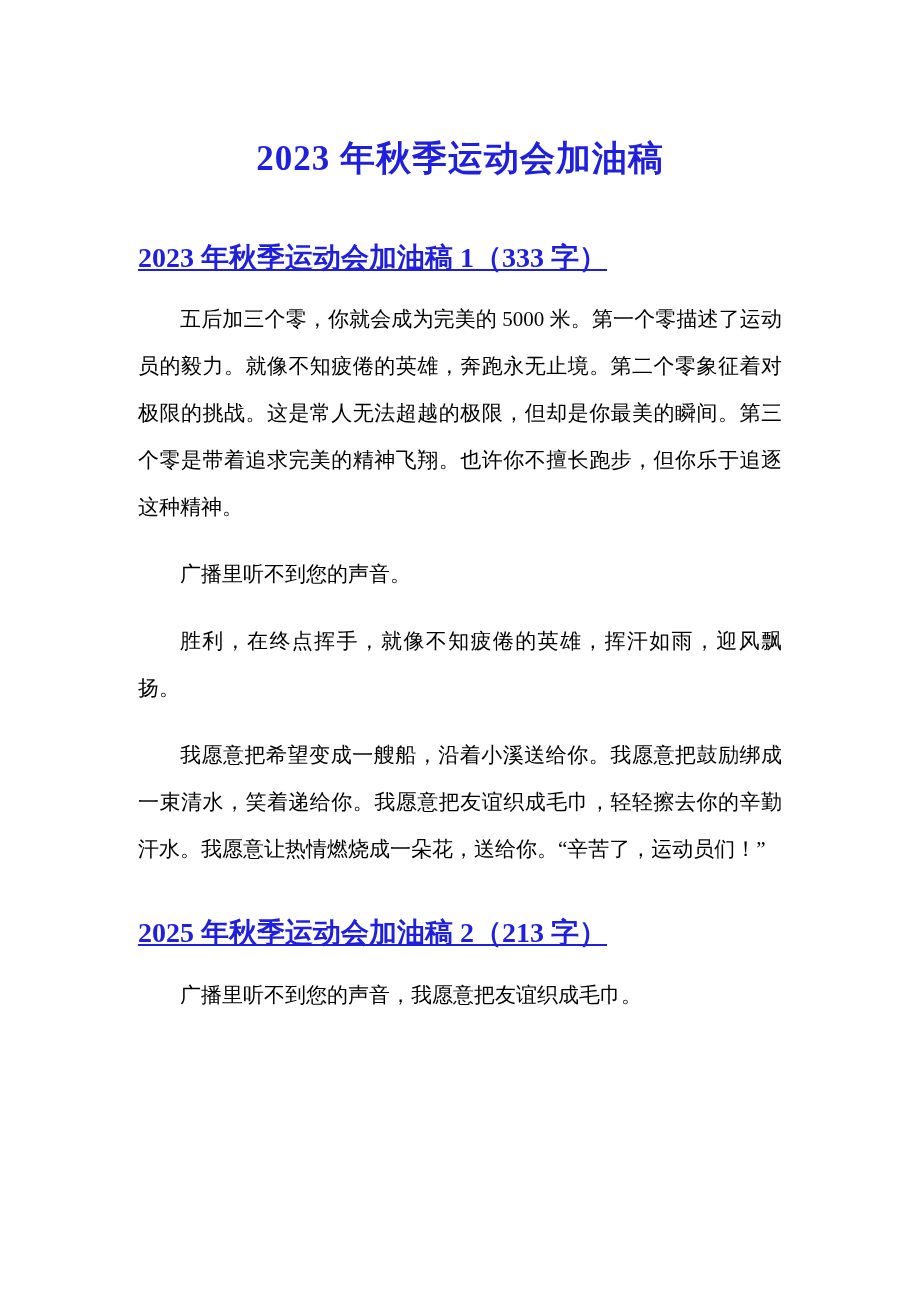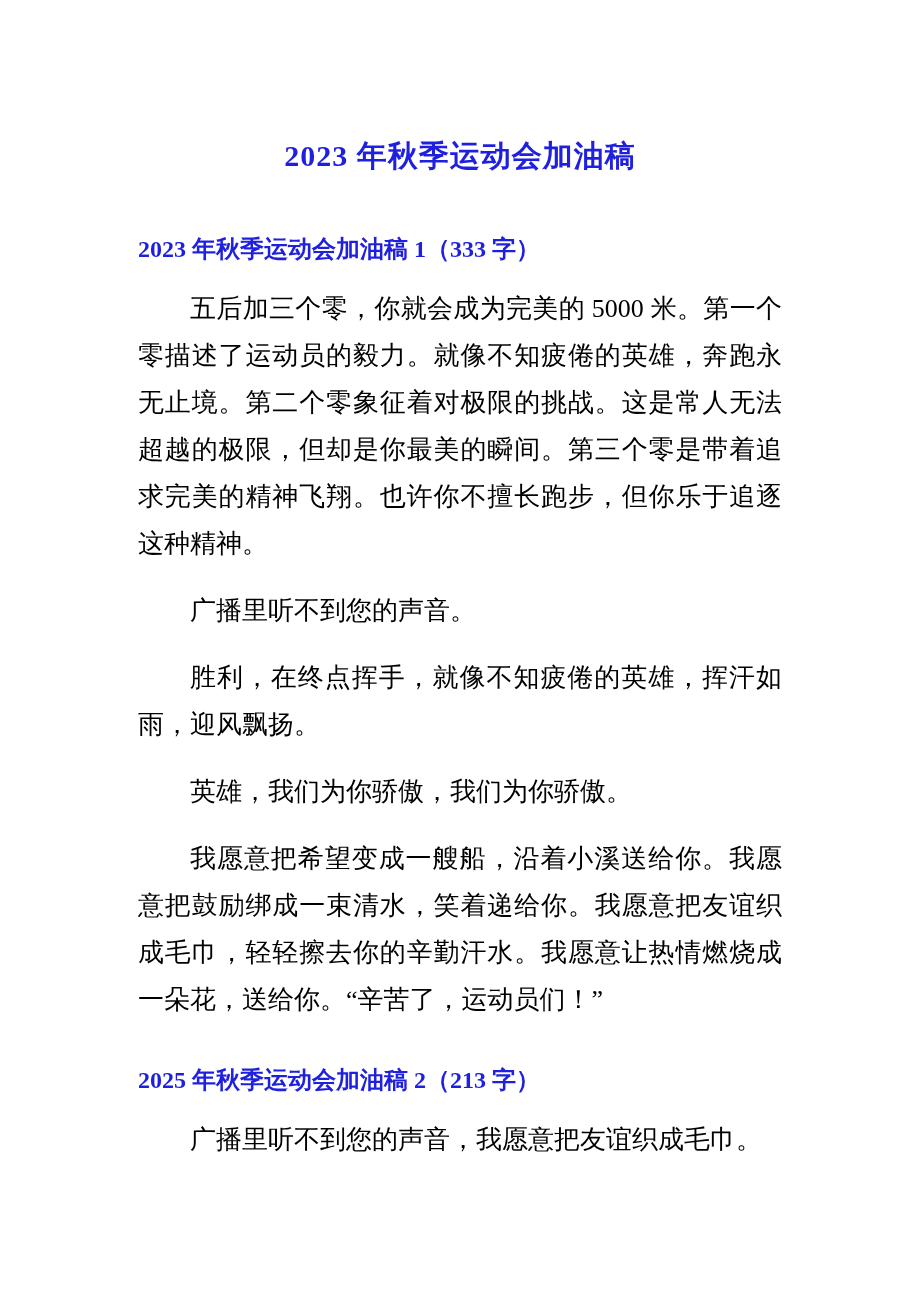--- a/index.html
+++ b/index.html
@@ -16,41 +16,42 @@
   }
   .page {
     box-sizing: border-box;
     width: 920px;
     height: 1302px;
     padding: 138px 138px 0 138px;
     background: var(--page-bg, #ffffff);
   }
   .doc-title {
     margin: 0 0 60px 0;
-    font-size: 30px;
+    font-size: 35px;
     font-weight: bold;
     line-height: 1.2;
     text-align: center;
     color: var(--accent, #1f1fe0);
     letter-spacing: 1px;
     font-family: Liberation Serif, serif;
   }
   .section-heading {
     margin: 0 0 20px 0;
-    font-size: 24px;
+    font-size: 28px;
     font-weight: bold;
     line-height: 1.3;
     color: var(--accent, #1f1fe0);
+    text-decoration: underline;
   }
   .section + .section {
     margin-top: 42px;
   }
   .body-para {
     margin: 0 0 20px 0;
-    font-size: 26px;
+    font-size: 21px;
     line-height: 47px;
     text-indent: 2em;
     text-align: justify;
     color: var(--body-color, #000000);
   }
 </style>
 </head>
 <body>
 
 <div class="page">
@@ -59,21 +60,20 @@
 
   <div class="section">
     <h2 class="section-heading">2023 年秋季运动会加油稿 1（333 字）</h2>
 
     <p class="body-para">五后加三个零，你就会成为完美的 5000 米。第一个零描述了运动员的毅力。就像不知疲倦的英雄，奔跑永无止境。第二个零象征着对极限的挑战。这是常人无法超越的极限，但却是你最美的瞬间。第三个零是带着追求完美的精神飞翔。也许你不擅长跑步，但你乐于追逐这种精神。</p>
 
     <p class="body-para">广播里听不到您的声音。</p>
 
     <p class="body-para">胜利，在终点挥手，就像不知疲倦的英雄，挥汗如雨，迎风飘扬。</p>
 
-    <p class="body-para">英雄，我们为你骄傲，我们为你骄傲。</p>
 
     <p class="body-para">我愿意把希望变成一艘船，沿着小溪送给你。我愿意把鼓励绑成一束清水，笑着递给你。我愿意把友谊织成毛巾，轻轻擦去你的辛勤汗水。我愿意让热情燃烧成一朵花，送给你。“辛苦了，运动员们！”</p>
   </div>
 
   <div class="section">
     <h2 class="section-heading">2025 年秋季运动会加油稿 2（213 字）</h2>
 
     <p class="body-para">广播里听不到您的声音，我愿意把友谊织成毛巾。</p>
   </div>
 

